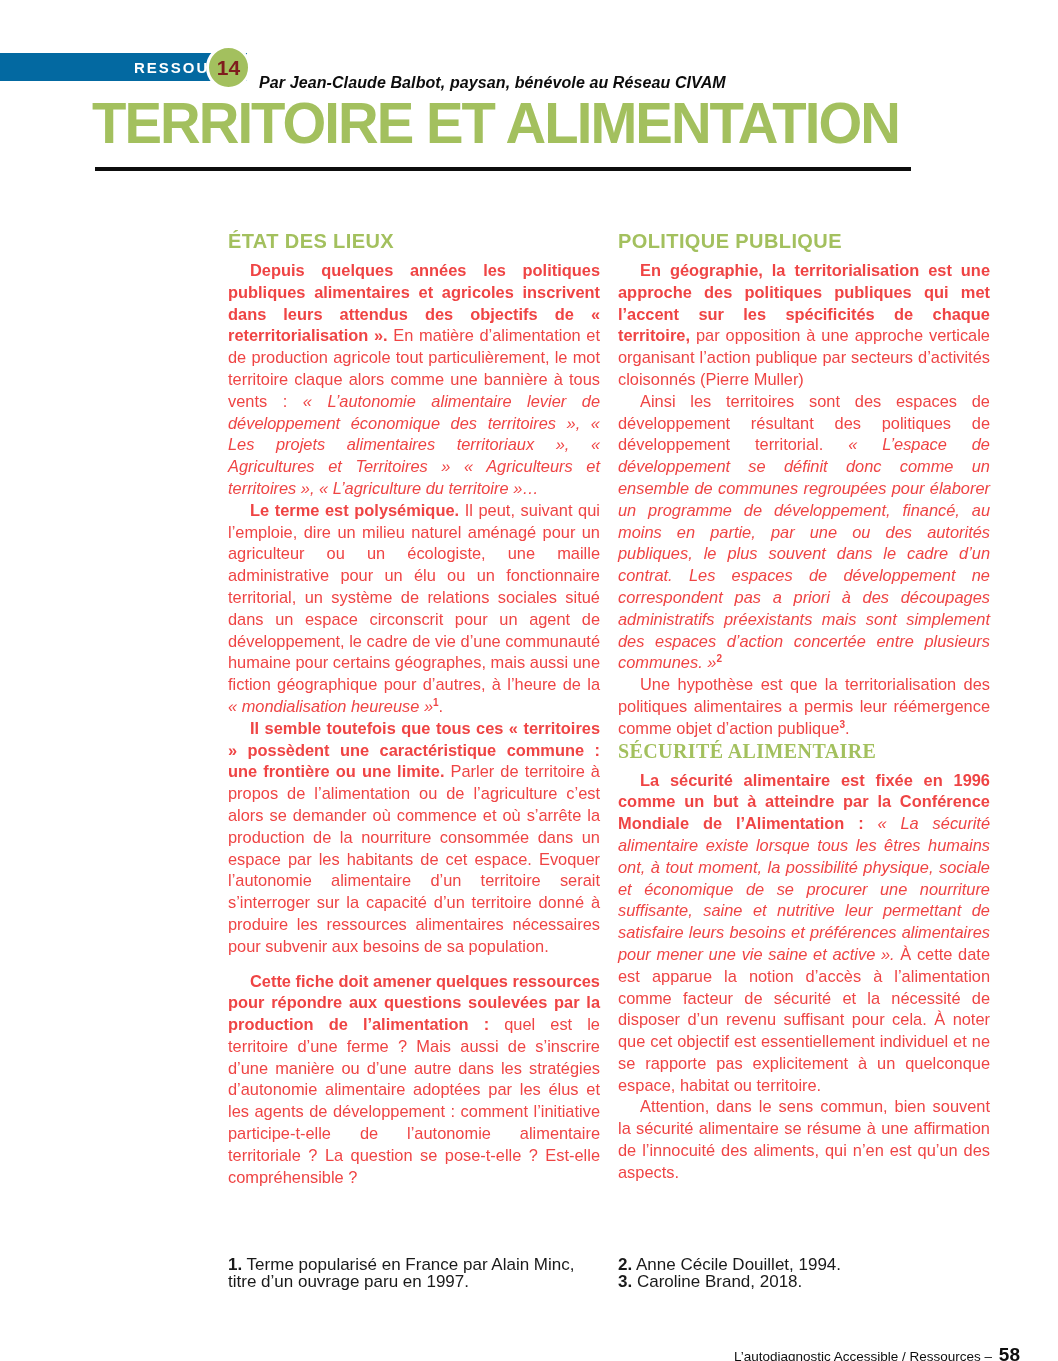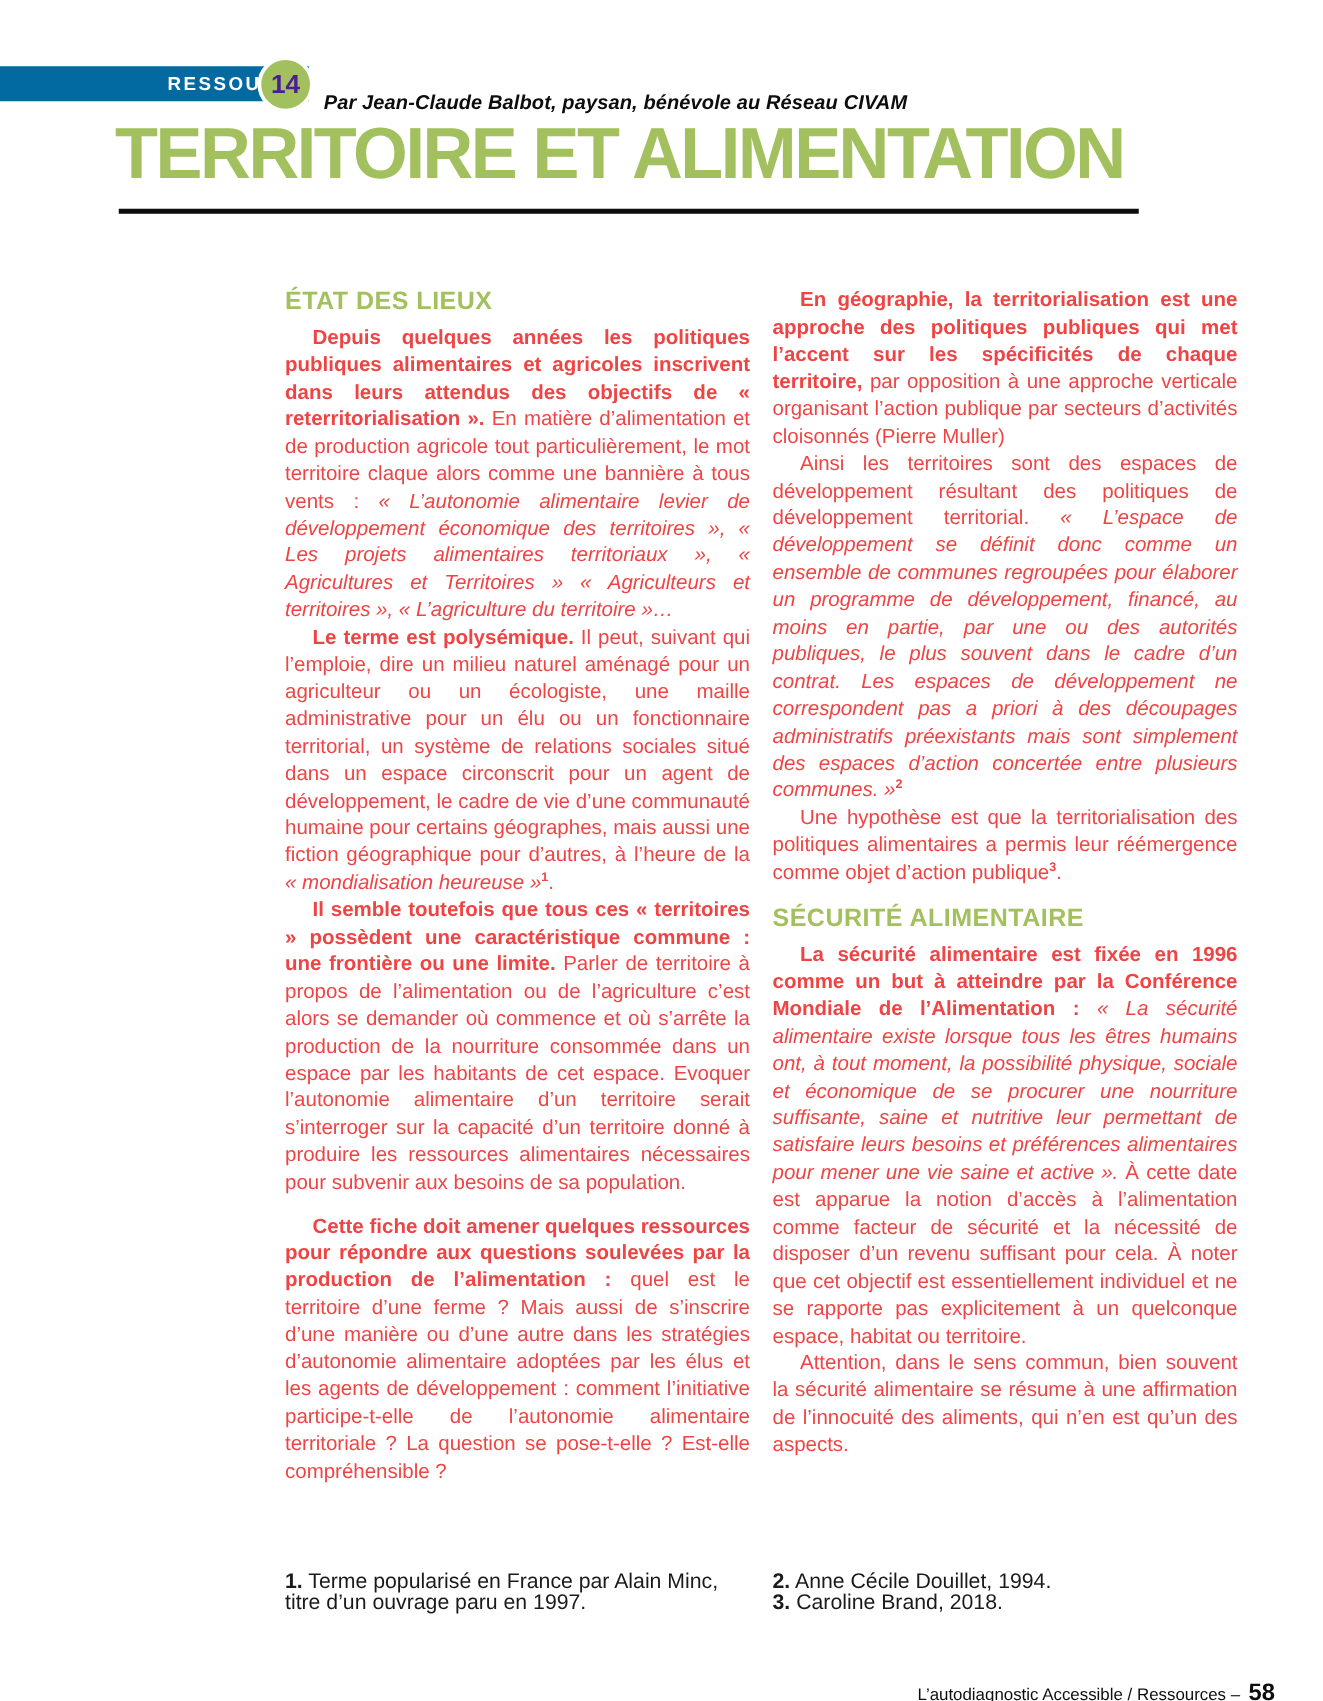--- a/index.html
+++ b/index.html
@@ -11,38 +11,38 @@
   .kicker-bar{
     position:absolute;left:0;top:53px;width:247px;height:28px;background:#0369a1;
     display:flex;align-items:center;justify-content:flex-end;
     box-sizing:border-box;
   }
   .kicker-text{color:#fff;font-weight:700;font-size:15px;letter-spacing:2px;}
   .badge{
     position:absolute;left:206px;top:45px;width:45px;height:45px;border-radius:50%;
     background:var(--green,#a3c05e);border:3px solid #fff;box-sizing:border-box;
     display:flex;align-items:center;justify-content:center;
-    color:#4c1d95;font-weight:700;font-size:21px;
+    color:#7f1d1d;font-weight:700;font-size:21px;
   }
   .byline{position:absolute;left:259px;top:74px;font-weight:700;font-style:italic;font-size:16px;letter-spacing:0.1px;}
   .title{
     position:absolute;left:92px;top:93px;margin:0;white-space:nowrap;
     font-size:58px;line-height:1.05;font-weight:700;color:var(--green,#a3c05e);
     letter-spacing:-2px;transform:scaleX(0.97);transform-origin:left top;
   }
   .title-rule{position:absolute;left:95px;top:167px;width:816px;height:4px;background:#0d0d0d;}
   
   .col{position:absolute;top:230px;width:372px;}
   .col-left{left:228px;}
   .col-right{left:618px;}
   .col-heading{
     margin:0 0 7px 0;font-size:20px;font-weight:700;color:var(--green,#a3c05e);
     letter-spacing:0.4px;line-height:1.15;
   }
-  .col-heading.spaced{margin-top:14px;}
+  .col-heading.spaced{font-family:Liberation Serif, serif;}
   .body-p{margin:0;font-size:16.4px;line-height:21.8px;text-align:justify;text-indent:22px;color:#ef4444;}
   .body-p.gap{margin-top:13px;}
   .b{font-weight:700;}
   .i{font-style:italic;}
   .sup{font-size:10px;vertical-align:super;line-height:0;font-weight:700;}
   
   .fn{position:absolute;width:372px;font-size:17px;line-height:17px;color:#1a1a1a;text-align:left;}
   .fn-left{left:228px;top:1256px;}
   .fn-right{left:618px;top:1256px;}
   .fn p{margin:0;}
@@ -69,20 +69,21 @@
 
   <section class="col col-left">
     <h2 class="col-heading">ÉTAT DES LIEUX</h2>
     <p class="body-p"><span class="b">Depuis quelques années les politiques publiques alimentaires et agricoles inscrivent dans leurs attendus des objectifs de « reterritorialisation ».</span><span> En matière d’alimentation et de production agricole tout particulièrement, le mot territoire claque alors comme une bannière à tous vents : </span><span class="i">« L’autonomie alimentaire levier de développement économique des territoires », « Les projets alimentaires territoriaux », « Agricultures et Territoires » « Agriculteurs et territoires », « L’agriculture du territoire »…</span></p>
     <p class="body-p"><span class="b">Le terme est polysémique.</span><span> Il peut, suivant qui l’emploie, dire un milieu naturel aménagé pour un agriculteur ou un écologiste, une maille administrative pour un élu ou un fonctionnaire territorial, un système de relations sociales situé dans un espace circonscrit pour un agent de développement, le cadre de vie d’une communauté humaine pour certains géographes, mais aussi une fiction géographique pour d’autres, à l’heure de la </span><span class="i">« mondialisation heureuse »</span><span class="sup">1</span><span>.</span></p>
     <p class="body-p"><span class="b">Il semble toutefois que tous ces « territoires » possèdent une caractéristique commune : une frontière ou une limite.</span><span> Parler de territoire à propos de l’alimentation ou de l’agriculture c’est alors se demander où commence et où s’arrête la production de la nourriture consommée dans un espace par les habitants de cet espace. Evoquer l’autonomie alimentaire d’un territoire serait s’interroger sur la capacité d’un territoire donné à produire les ressources alimentaires nécessaires pour subvenir aux besoins de sa population.</span></p>
     <p class="body-p gap"><span class="b">Cette fiche doit amener quelques ressources pour répondre aux questions soulevées par la production de l’alimentation :</span><span> quel est le territoire d’une ferme ? Mais aussi de s’inscrire d’une manière ou d’une autre dans les stratégies d’autonomie alimentaire adoptées par les élus et les agents de développement : comment l’initiative participe-t-elle de l’autonomie alimentaire territoriale ? La question se pose-t-elle ? Est-elle compréhensible ?</span></p>
   </section>
 
   <section class="col col-right">
+    <h2 class="col-heading">POLITIQUE PUBLIQUE</h2>
     <p class="body-p"><span class="b">En géographie, la territorialisation est une approche des politiques publiques qui met l’accent sur les spécificités de chaque territoire,</span><span> par opposition à une approche verticale organisant l’action publique par secteurs d’activités cloisonnés (Pierre Muller)</span></p>
     <p class="body-p"><span>Ainsi les territoires sont des espaces de développement résultant des politiques de développement territorial. </span><span class="i">« L’espace de développement se définit donc comme un ensemble de communes regroupées pour élaborer un programme de développement, financé, au moins en partie, par une ou des autorités publiques, le plus souvent dans le cadre d’un contrat. Les espaces de développement ne correspondent pas a priori à des découpages administratifs préexistants mais sont simplement des espaces d’action concertée entre plusieurs communes. »</span><span class="sup">2</span></p>
     <p class="body-p"><span>Une hypothèse est que la territorialisation des politiques alimentaires a permis leur réémergence comme objet d’action publique</span><span class="sup">3</span><span>.</span></p>
     <h2 class="col-heading spaced">SÉCURITÉ ALIMENTAIRE</h2>
     <p class="body-p"><span class="b">La sécurité alimentaire est fixée en 1996 comme un but à atteindre par la Conférence Mondiale de l’Alimentation : </span><span class="i">« La sécurité alimentaire existe lorsque tous les êtres humains ont, à tout moment, la possibilité physique, sociale et économique de se procurer une nourriture suffisante, saine et nutritive leur permettant de satisfaire leurs besoins et préférences alimentaires pour mener une vie saine et active ».</span><span> À cette date est apparue la notion d’accès à l’alimentation comme facteur de sécurité et la nécessité de disposer d’un revenu suffisant pour cela. À noter que cet objectif est essentiellement individuel et ne se rapporte pas explicitement à un quelconque espace, habitat ou territoire.</span></p>
     <p class="body-p"><span>Attention, dans le sens commun, bien souvent la sécurité alimentaire se résume à une affirmation de l’innocuité des aliments, qui n’en est qu’un des aspects.</span></p>
   </section>
 
   <div class="fn fn-left">
     <p><span class="fn-num">1.</span><span> Terme popularisé en France par Alain Minc, titre d’un ouvrage paru en 1997.</span></p>

